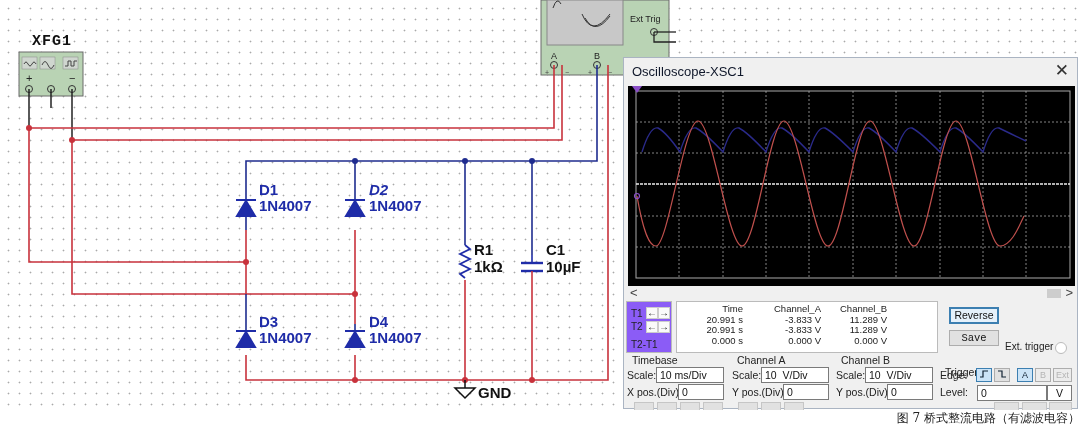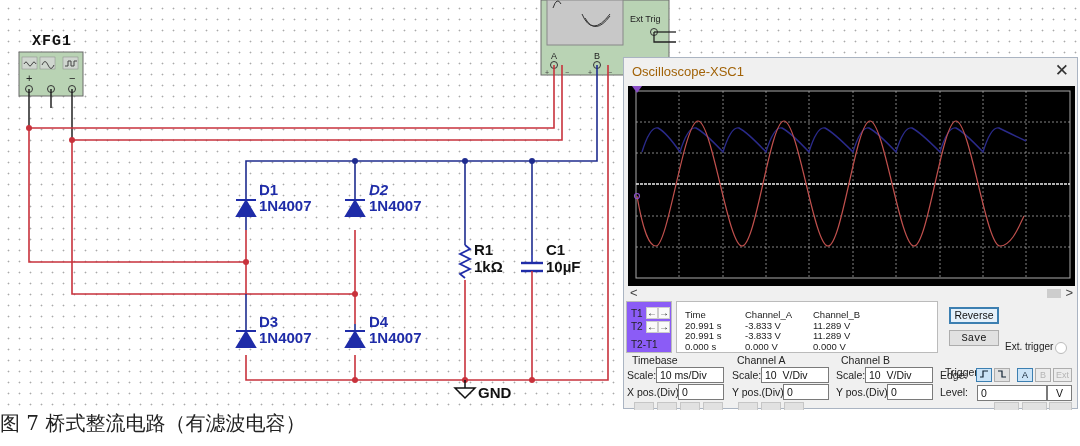--- a/index.html
+++ b/index.html
@@ -5,34 +5,34 @@
   html,body{margin:0;padding:0;}
   body{width:1080px;height:446px;position:relative;overflow:hidden;background:#fff;font-family:"Liberation Sans",sans-serif;}
   #canvas{position:absolute;left:0;top:0;width:1080px;height:408px;
     background-color:#fff;
     background-image:radial-gradient(circle,#a9a9a9 0.8px,transparent 1.1px);
     background-size:11px 11px;background-position:3px 3px;}
   svg.schem{position:absolute;left:0;top:0;}
   .lbl{position:absolute;font-weight:bold;color:#1f2ca8;font-size:15px;line-height:15px;font-family:"Liberation Sans",sans-serif;}
   .lbl.black{color:#111;}
   #xfg-title{position:absolute;left:32px;top:33px;font-family:"Liberation Mono",monospace;font-weight:bold;font-size:15px;color:#111;letter-spacing:1px;}
-  #caption{position:absolute;left:0;top:410px;width:1080px;text-align:left;font-family:"DejaVu Serif",serif;font-size:20px;color:#222;}
+  #caption{position:absolute;left:0;top:410px;width:1080px;text-align:right;font-family:"DejaVu Serif",serif;font-size:12px;color:#222;}
   
   #osc{position:absolute;left:623px;top:57px;width:455px;height:352px;background:#f0f0f0;border:1px solid #aab4c2;box-sizing:border-box;}
-  #osc-title{position:absolute;left:8px;top:6px;font-size:13px;color:#a16207;}
+  #osc-title{position:absolute;left:8px;top:6px;font-size:13px;color:#0f172a;}
   #osc-close{position:absolute;right:8px;top:2px;font-size:17px;color:#333;cursor:pointer;}
   #scope-screen{position:absolute;left:4px;top:28px;width:447px;height:200px;background:#000;}
   #hscroll{position:absolute;left:4px;top:229px;width:447px;height:13px;background:#f0f0f0;}
   #hscroll .arr{position:absolute;top:-2px;font-size:13px;color:#444;}
   #hscroll .thumb{position:absolute;right:14px;top:2px;width:14px;height:9px;background:#cdcdcd;}
   .cursorbox{position:absolute;left:2px;top:243px;width:46px;height:52px;border:1px solid #bbb;background:#8b5cf6;box-sizing:border-box;font-size:10px;color:#222;}
   .crow{position:absolute;left:4px;font-size:10px;}
   .carr{position:absolute;font-size:10px;width:10px;height:10px;text-align:center;line-height:10px;border:1px solid #ccc;background:#fafafa;}
   #readout{position:absolute;left:52px;top:243px;width:262px;height:52px;background:#fff;border:1px solid #bbb;box-sizing:border-box;font-size:9.5px;color:#222;}
-  .rcol{position:absolute;top:8px;text-align:left;line-height:10.5px;}
+  .rcol{position:absolute;top:2px;text-align:right;line-height:10.5px;}
   .btn{position:absolute;font-size:10.5px;text-align:center;border:1px solid #adadad;background:#e1e1e1;box-sizing:border-box;color:#111;cursor:pointer;}
   .btn.primary{border:2px solid #3c7fb1;background:#e5f1fb;}
   .grp-title{position:absolute;font-size:10.5px;color:#222;}
   .field-lbl{position:absolute;font-size:10.5px;color:#222;}
   .field{position:absolute;height:16px;background:#fff;border:1px solid #7a7a7a;box-sizing:border-box;font-size:10.5px;line-height:14px;padding-left:3px;color:#111;}
   .tbtn{position:absolute;top:0;width:16px;height:14px;font-size:9px;text-align:center;line-height:13px;border:1px solid #adadad;background:#e1e1e1;box-sizing:border-box;cursor:pointer;}
   .tbtn.on{background:#cce4f7;border-color:#3c7fb1;color:#123;}
   .tbtn.dis{color:#b5b5b5;background:#ececec;}
   .radio{position:absolute;width:10px;height:10px;border-radius:50%;border:1px solid #bbb;background:#fff;}
   .stub{position:absolute;height:8px;background:#e1e1e1;border:1px solid #c6c6c6;border-bottom:none;box-sizing:border-box;}

